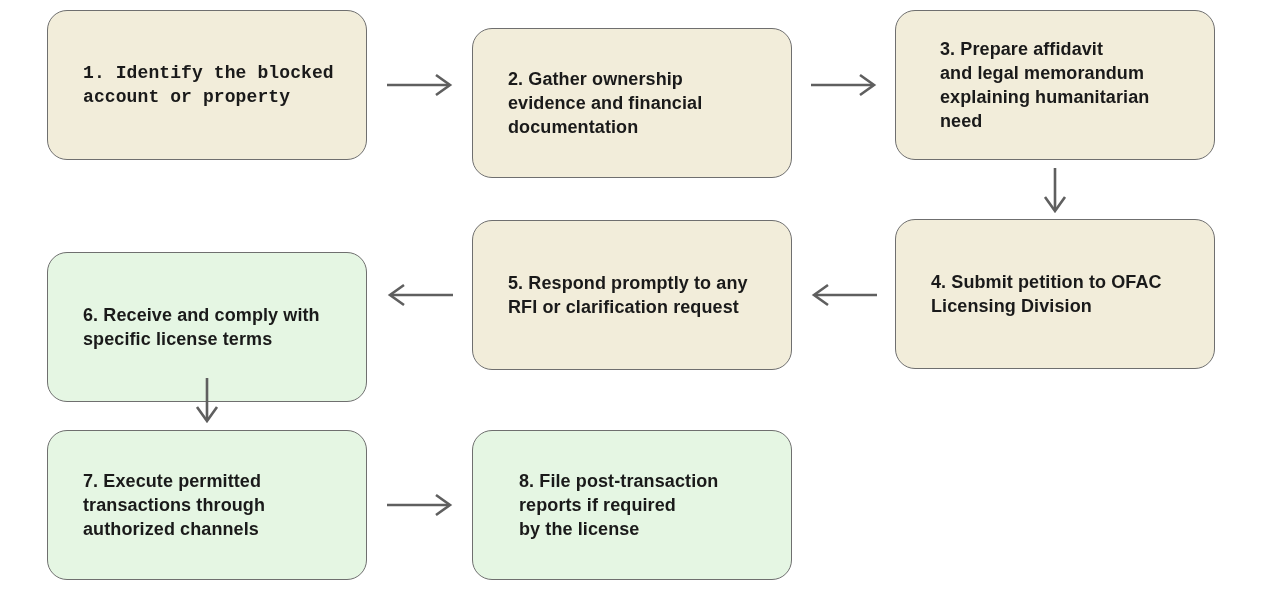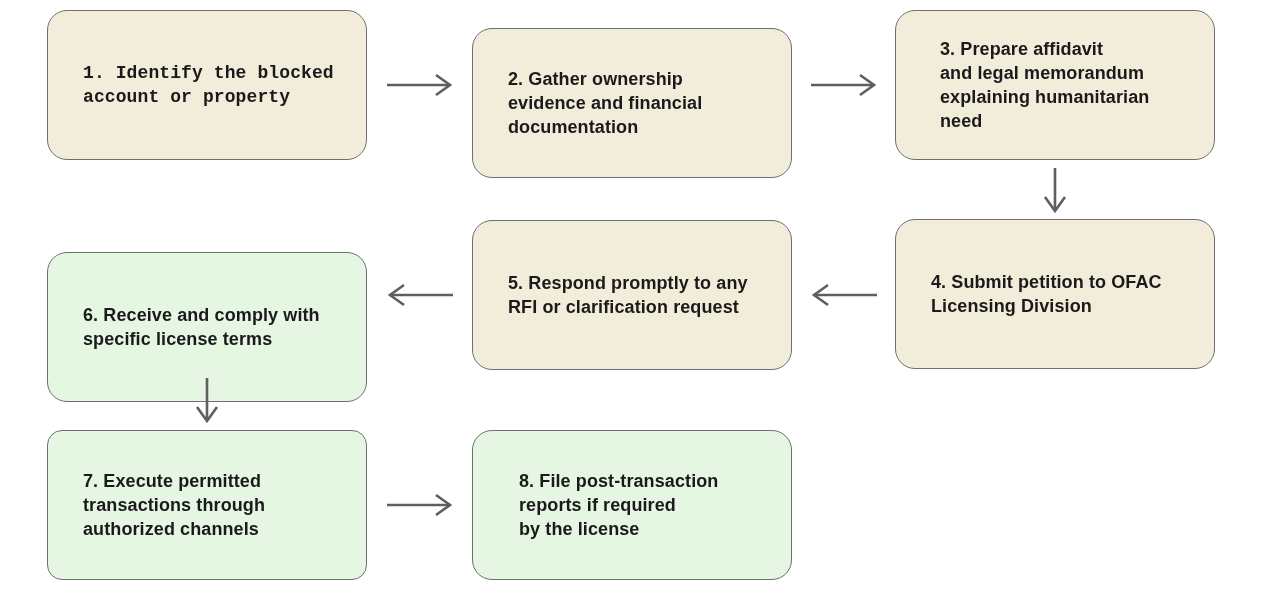--- a/index.html
+++ b/index.html
@@ -43,21 +43,21 @@
   }
   .arrow svg { display: block; }
 
   
   #node-1 { left: 47px;  top: 10px; font-family: Liberation Mono, monospace;  }
   #node-2 { left: 472px; top: 28px;  }
   #node-3 { left: 895px; top: 10px; padding-left: 44px;  }
   #node-4 { left: 895px; top: 219px; }
   #node-5 { left: 472px; top: 220px; align-items: center; }
   #node-6 { left: 47px;  top: 228px; margin-top: 24px; }
-  #node-7 { left: 47px;  top: 430px; border-radius: 15px; }
+  #node-7 { left: 47px;  top: 430px; }
   #node-8 { left: 472px; top: 430px; padding-left: 46px; }
 
   
   #arrow-1-2 { left: 386px;  top: 73px;  }
   #arrow-2-3 { left: 810px;  top: 73px;  }
   #arrow-3-4 { left: 1043px; top: 167px; }
   #arrow-4-5 { left: 810px;  top: 283px; }
   #arrow-5-6 { left: 386px;  top: 283px; }
   #arrow-6-7 { left: 195px;  top: 377px; }
   #arrow-7-8 { left: 386px;  top: 493px; }

